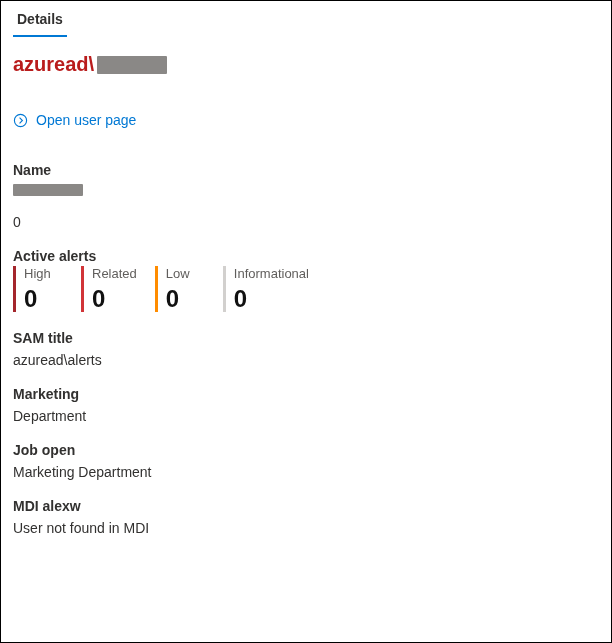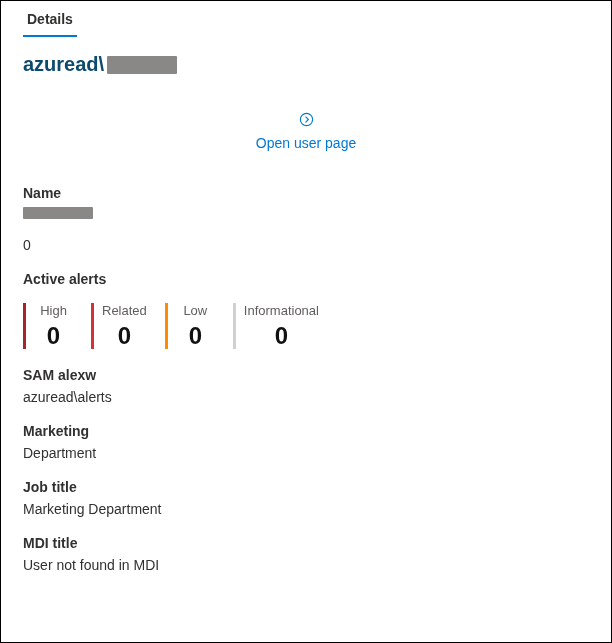--- a/index.html
+++ b/index.html
@@ -6,79 +6,77 @@
   html, body { margin: 0; padding: 0; }
   body {
     font-family: "Segoe UI", -apple-system, sans-serif;
     font-size: 14px;
     color: #323130;
     width: 612px;
     height: 643px;
     border: 1px solid #000;
     overflow: hidden;
   }
-  .content { padding: 0 22px; }
+  .content { padding: 0 12px; }
   .tab-row { display: flex; }
   .tab {
     padding: 10px 4px 8px 4px;
     margin: 0 8px 0 0;
     font-size: 14px;
     cursor: pointer;
   }
   .tab.active {
     font-weight: 600;
     border-bottom: 2.5px solid #0078d4;
   }
   .title-row {
     display: flex;
     align-items: center;
     margin-top: 16px;
     gap: 0;
   }
   .title-text {
     font-size: 20px;
     font-weight: 700;
-    color: #0c4a6e;
+    color: #b91c1c;
   }
   .mask {
     display: inline-block;
     background: #8a8886;
     border-radius: 1px;
     vertical-align: middle;
   }
   .mask-title { width: 70px; height: 18px; margin-left: 3px; }
   .mask-name { width: 70px; height: 12px; display: block; }
   .mask-sid-inner { height: 12px; flex: 0 0 66%; background: #8a8886; }
   .link-row {
     display: flex;
     align-items: center;
     margin-top: 36px;
     gap: 8px;
     cursor: pointer;
-    flex-direction: column;
   }
   .link-icon { width: 15px; height: 15px; }
   .link-text { color: #0078d4; font-size: 14px; }
   .section { margin-top: 22px; }
   .section + .section { margin-top: 18px; }
   .label {
     font-size: 14px;
     color: #323130;
     margin: 0 0 6px 0;
     font-weight: 700;
   }
   .value {
     font-size: 14px;
     color: #323130;
     margin: 0;
   }
   .alerts-row {
     display: flex;
     gap: 18px;
-    text-align: center;
   }
   .alert-col {
     display: flex;
     flex-direction: column;
     padding-left: 8px;
     border-left: 3px solid #ccc;
     min-width: 50px;
   }
   .alert-col.high { border-left-color: #a4262c; }
   .alert-col.medium { border-left-color: #d13438; }
@@ -131,21 +129,21 @@
   <div class="section" style="margin-top:34px">
     <p class="label">Name</p>
     <span class="mask mask-name"></span>
   </div>
 
   <div class="section">
     <p class="value">0</p>
   </div>
 
   <div class="section">
-    <p class="label" style="margin-bottom:16px">Active alerts</p>
+    <p class="label" style="margin-bottom:2px">Active alerts</p>
     <div class="alerts-row">
       <div class="alert-col high">
         <span class="alert-label">High</span>
         <span class="alert-count">0</span>
       </div>
       <div class="alert-col medium">
         <span class="alert-label">Related</span>
         <span class="alert-count">0</span>
       </div>
       <div class="alert-col low">
@@ -153,33 +151,33 @@
         <span class="alert-count">0</span>
       </div>
       <div class="alert-col info">
         <span class="alert-label">Informational</span>
         <span class="alert-count">0</span>
       </div>
     </div>
   </div>
 
   <div class="section">
-    <p class="label">SAM alexw</p>
+    <p class="label">SAM title</p>
     <p class="value">azuread\alerts</p>
   </div>
 
 
   <div class="section">
     <p class="label">Marketing</p>
     <p class="value">Department</p>
   </div>
 
   <div class="section">
-    <p class="label">Job title</p>
+    <p class="label">Job open</p>
     <p class="value">Marketing Department</p>
   </div>
 
   <div class="section">
-    <p class="label">MDI title</p>
+    <p class="label">MDI alexw</p>
     <p class="value">User not found in MDI</p>
   </div>
 
 </div>
 
 </body></html>

